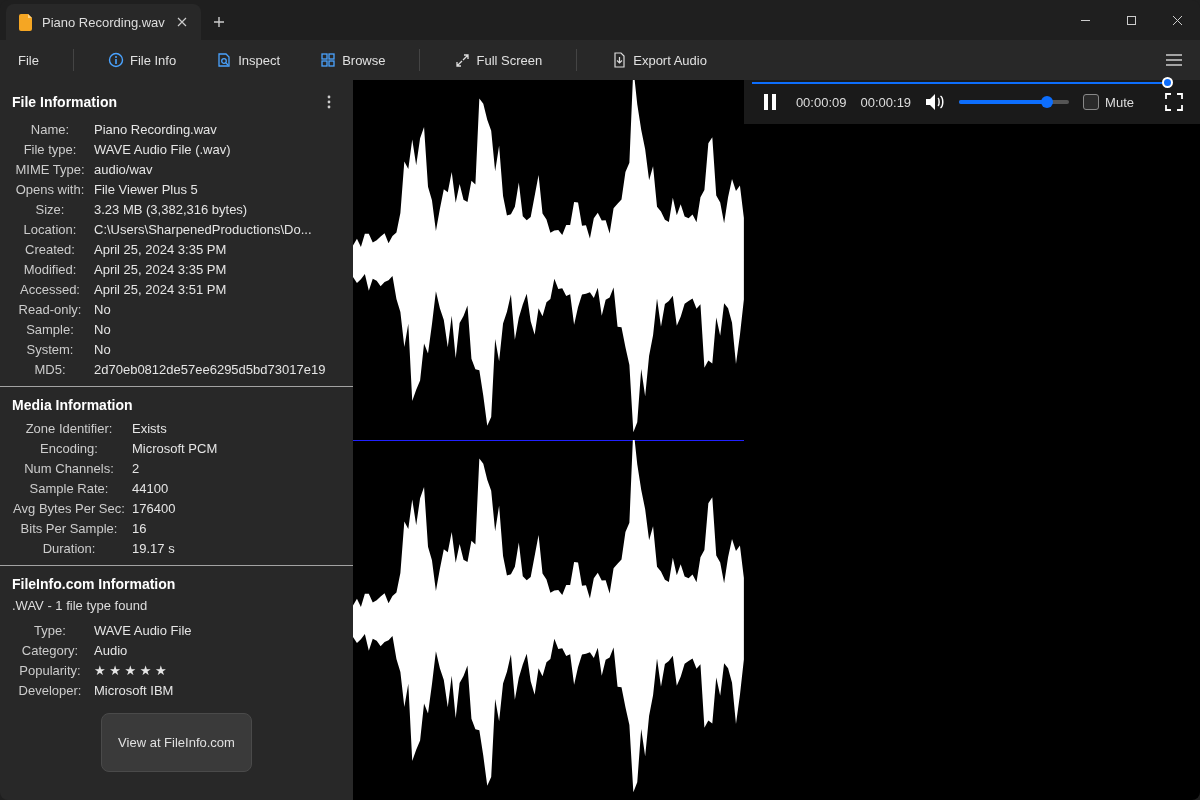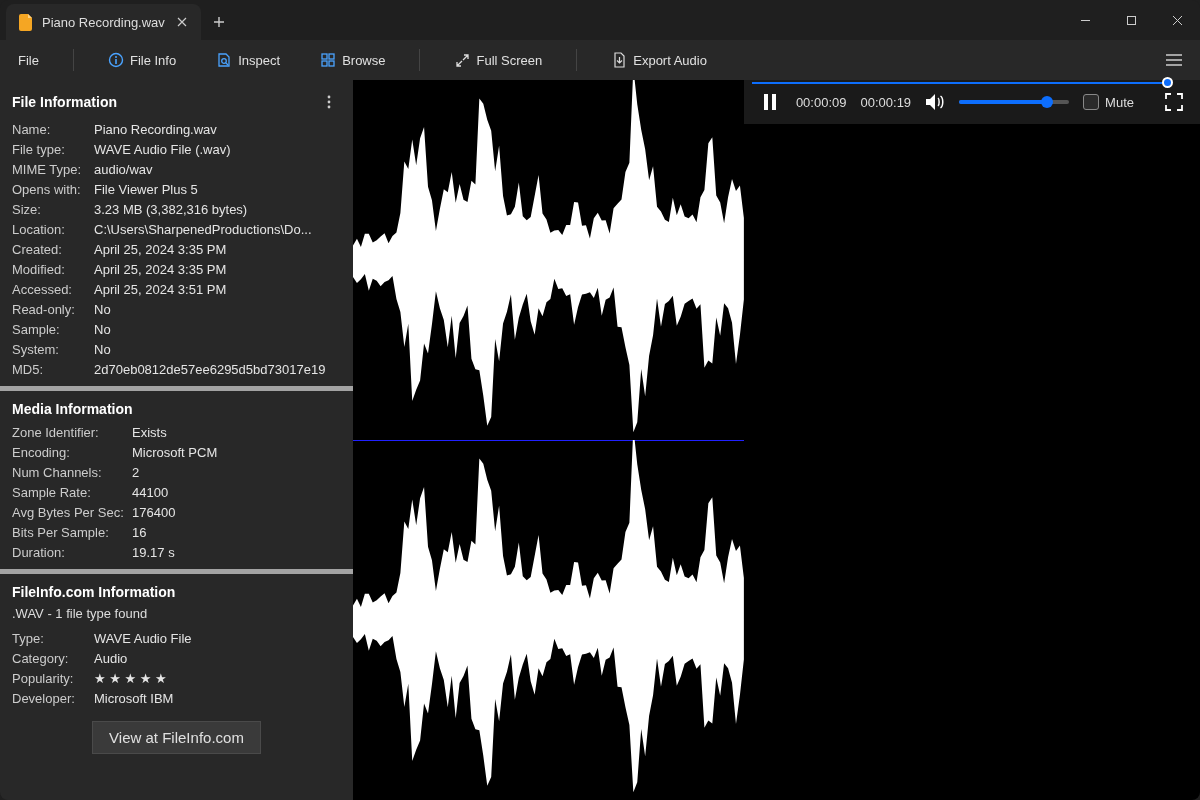--- a/index.html
+++ b/index.html
@@ -69,38 +69,38 @@
 .hamburger { width:36px; height:32px; display:flex; align-items:center; justify-content:center; cursor:pointer; border-radius:4px; }
 
 
 .main { display:flex; height: calc(800px - 40px - 40px); }
 .sidebar {
   width: 353px;
   background:#282828;
   overflow-y:auto;
   padding-bottom: 20px;
 }
-.section { padding: 10px 12px 6px 12px; border-top:5px solid #a3a3a3; }
+.section { padding: 10px 12px 6px 12px; border-top:1px solid #a3a3a3; }
 .section:first-child { border-top:none; }
 .section-header { display:flex; align-items:center; justify-content:space-between; margin-bottom:6px; }
 .section-title { font-weight:600; font-size:14px; color:#fff; }
 .more-btn { width:24px; height:24px; display:flex; align-items:center; justify-content:center; cursor:pointer; border-radius:4px; color:#ccc;}
 .kv-row { display:flex; font-size:13px; line-height:20px; }
-.kv-label { width: 82px; text-align:left; color:#ccc; padding-right:6px; flex-shrink:0;}
+.kv-label { width: 82px; text-align:center; color:#ccc; padding-right:6px; flex-shrink:0;}
 .kv-value { color:#e5e5e5; flex:1; white-space:nowrap; overflow:hidden; text-overflow:ellipsis; }
 .subtext { font-size:13px; color:#ddd; margin: 2px 0 8px 0; }
 .view-btn {
   display:block; margin: 12px auto 4px auto;
-  padding: 7px 16px;
+  padding: 21px 16px;
   background:#3a3a3a;
   border:1px solid #4a4a4a;
-  border-radius:0;
+  border-radius:8px;
   color:#e0e0e0;
   cursor:pointer;
-  font-size:15px;
+  font-size:13px;
 }
 
 
 .content { flex:1; background:#000; display:flex; flex-direction:row; position:relative; }
 .waveform-area { flex:1; position:relative; overflow:hidden; }
 .channel { position:absolute; left:0; right:0; height:50%; }
 .channel.top { top:0; }
 .channel.bottom { top:50%; }
 .divider-line { position:absolute; left:0; right:0; top:50%; height:1px; background:#2020ff; }
 .wave-svg { width:100%; height:100%; display:block; }

